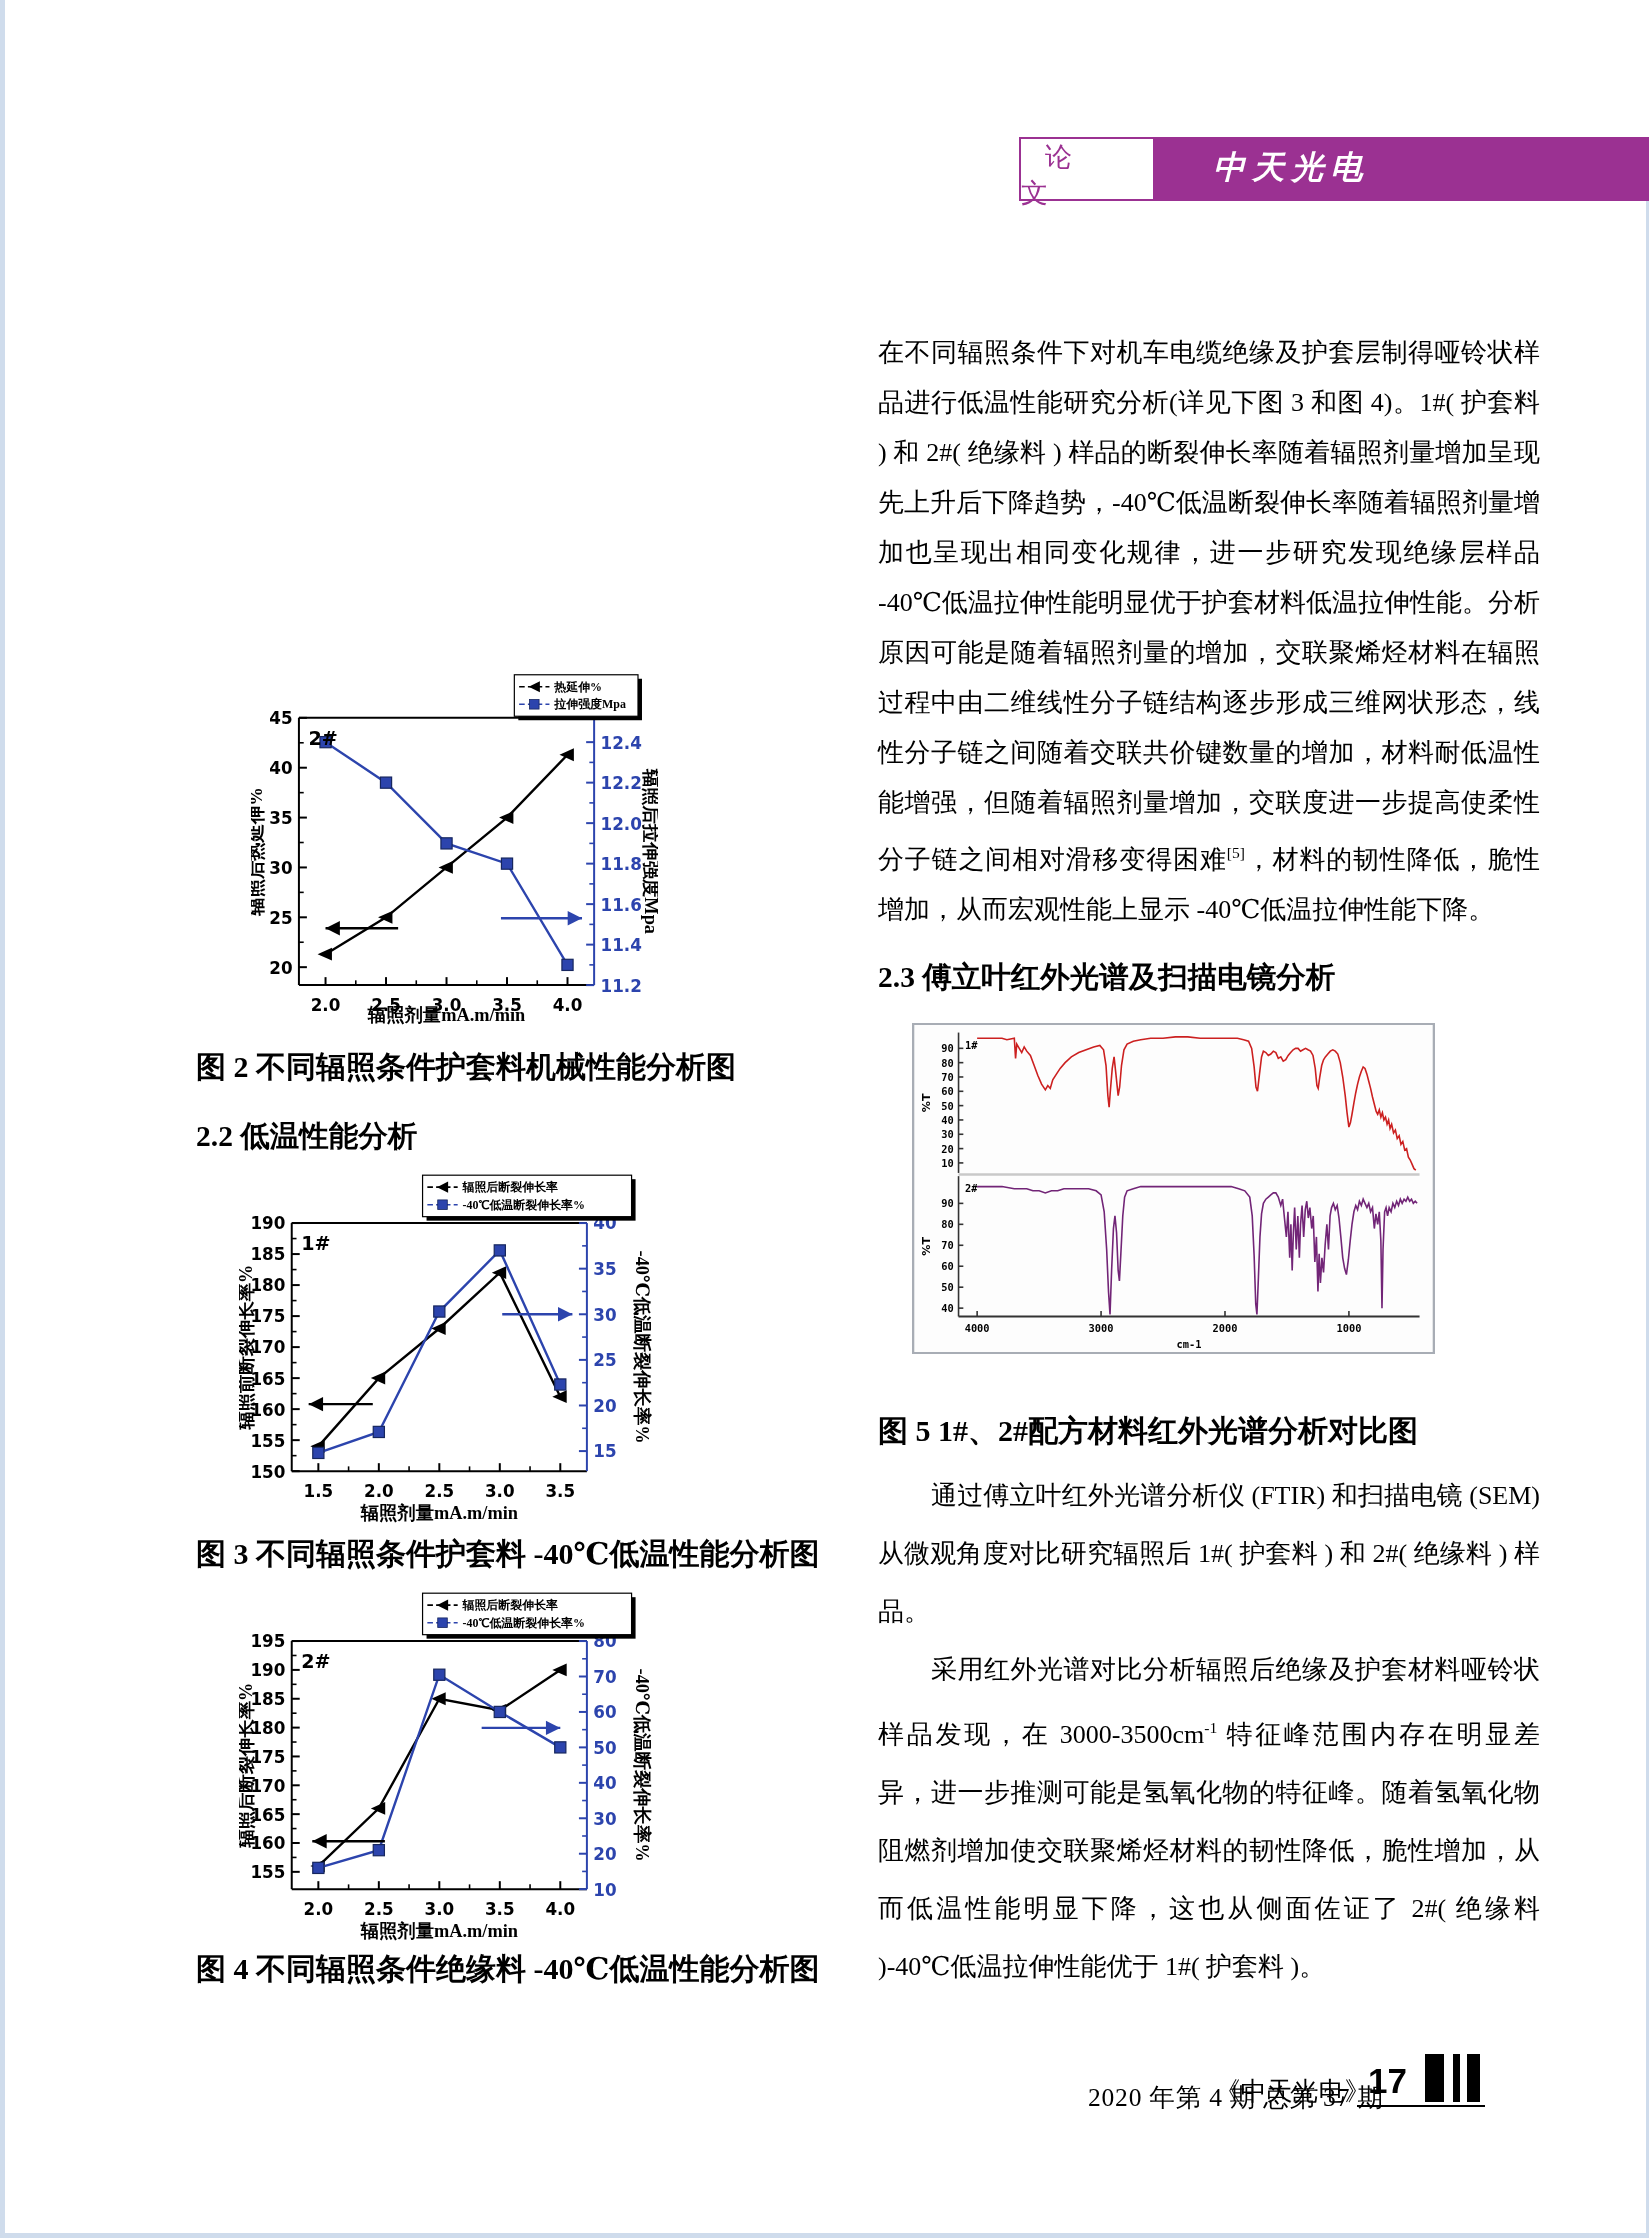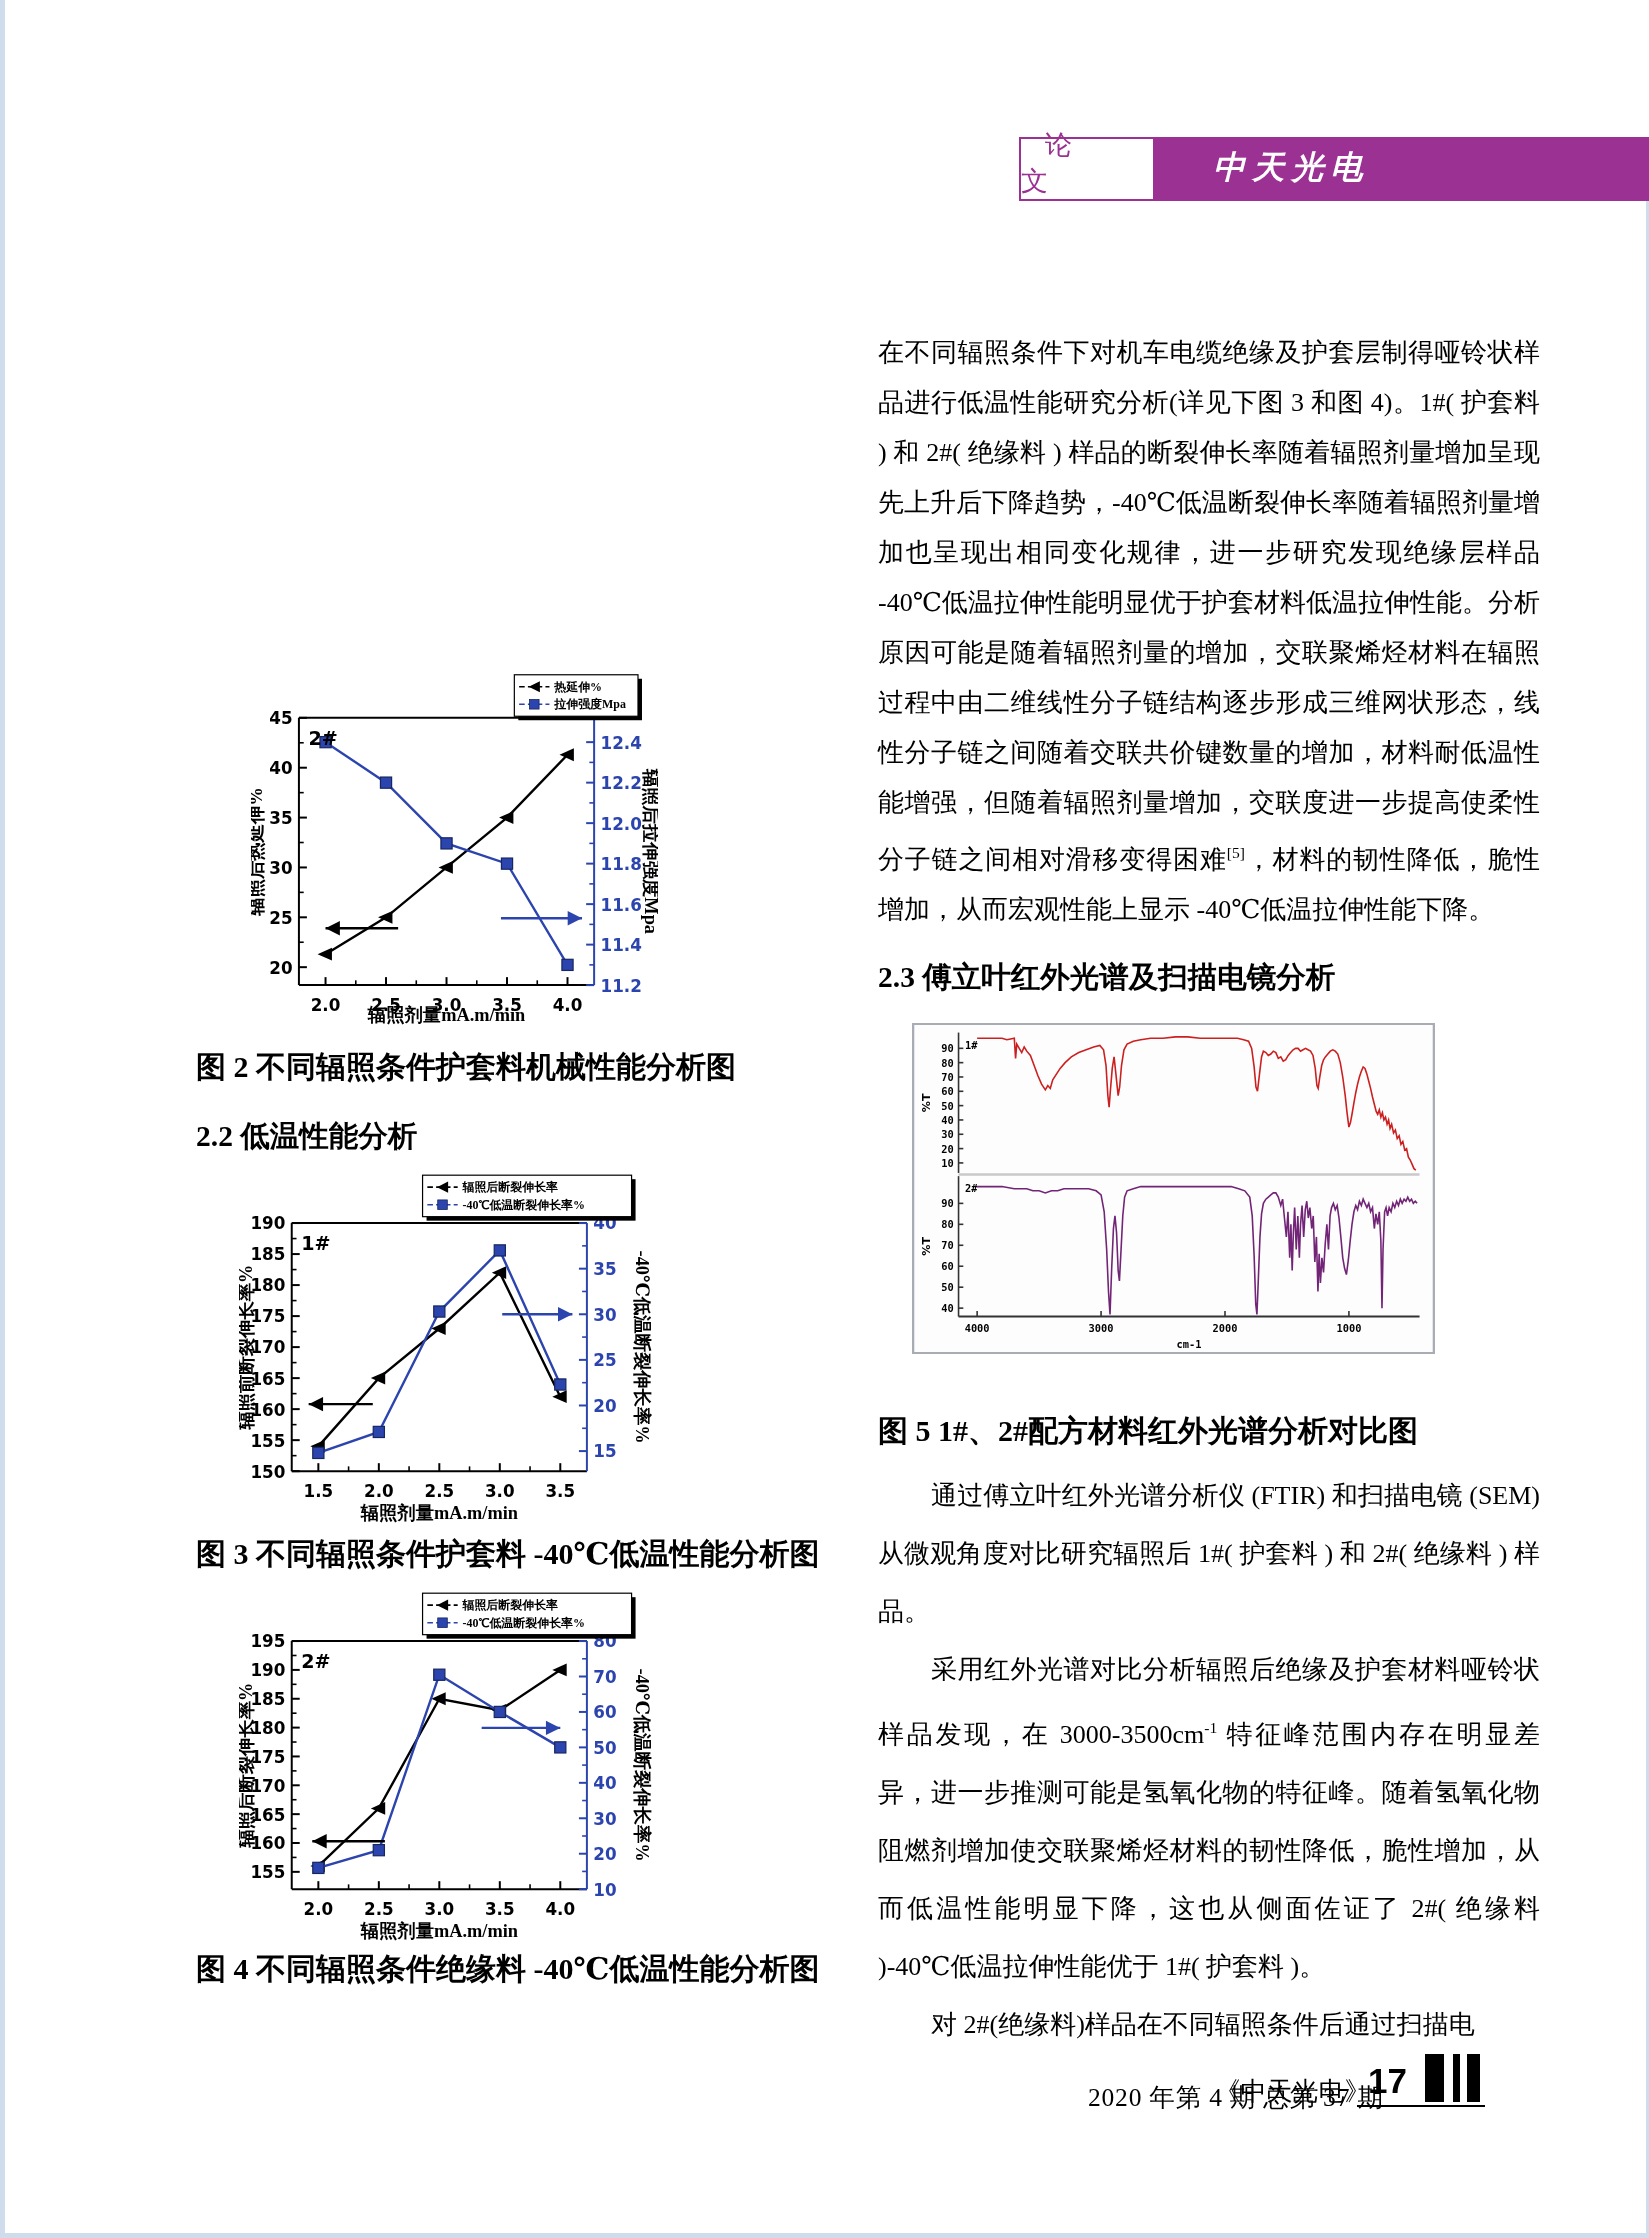--- a/index.html
+++ b/index.html
@@ -2,21 +2,21 @@
 <html style="font-size:12.8px"><head>
 <meta charset="utf-8">
 <style>
   html,body{margin:0;padding:0;background:#ffffff;}
   #page{position:relative;width:1650px;height:2239px;background:#ffffff;overflow:hidden;
         font-family:"Liberation Serif","DejaVu Serif",serif;color:#000;}
   .edge{position:absolute;background:#cfdcec;}
   
   #banner{position:absolute;left:1019px;top:137px;width:631px;height:64px;}
   #paper-tab{position:absolute;left:1019px;top:137px;width:136px;height:64px;background:#fff;
-             box-sizing:border-box;border:2.4px solid;display:flex;align-items:flex-end;justify-content:center;}
+             box-sizing:border-box;border:2.4px solid;display:flex;align-items:flex-start;justify-content:center;}
   #paper-tab span{font-size:27px;letter-spacing:24px;text-indent:24px;font-weight:500;}
   #brand{position:absolute;left:1213px;top:146px;color:#fff;font-size:32px;font-weight:bold;
          font-style:italic;letter-spacing:7.2px;white-space:nowrap;}
   
   .para{position:absolute;font-size:26px;text-align:justify;line-height:58px;}
   .indent{text-indent:53px;}
   .heading{position:absolute;font-size:29.5px;font-weight:bold;white-space:nowrap;}
   .caption{position:absolute;font-size:30px;text-align:left;white-space:nowrap;font-weight:bold;}
   sup{font-size:0.6em;}
   
@@ -385,21 +385,20 @@
         <text x="392.05913978494624" y="388" class="stick" text-anchor="middle">2000</text>
         <line x1="547.4354838709678" y1="368" x2="547.4354838709678" y2="361" stroke="#333" stroke-width="2"></line>
         <text x="547.4354838709678" y="388" class="stick" text-anchor="middle">1000</text>
         <text x="347" y="408" class="stick" text-anchor="middle">cm-1</text>
       </svg></div>
   <div class="caption" style="left:878px;top:1411px;width:662px;">图 5  1#、2#配方材料红外光谱分析对比图</div>
 
   <div style="position:absolute;left:878px;top:1467px;width:662px;">
     <p class="para indent" style="position:static;margin:0;">通过傅立叶红外光谱分析仪 (FTIR) 和扫描电镜 (SEM) 从微观角度对比研究辐照后 1#( 护套料 ) 和 2#( 绝缘料 ) 样品。</p>
     <p class="para indent" style="position:static;margin:0;">采用红外光谱对比分析辐照后绝缘及护套材料哑铃状样品发现，在 3000-3500cm<sup>-1</sup> 特征峰范围内存在明显差异，进一步推测可能是氢氧化物的特征峰。随着氢氧化物阻燃剂增加使交联聚烯烃材料的韧性降低，脆性增加，从而低温性能明显下降，这也从侧面佐证了 2#( 绝缘料 )-40℃低温拉伸性能优于 1#( 护套料 )。</p>
-    <p class="para indent" style="position:static;margin:0;">对 2#(绝缘料)样品在不同辐照条件后通过扫描电</p>
   </div>
 
   <div id="footer-journal">《中天光电》</div>
   <div id="footer-issue">2020 年第 4 期 总第 37 期</div>
   <div id="footer-page">17</div>
   <div class="fbar" style="left:1425px;width:19px;"></div>
   <div class="fbar" style="left:1453px;width:7.2px;"></div>
   <div class="fbar" style="left:1467px;width:12.8px;"></div>
   <div id="footer-rule"></div>
 </div>

